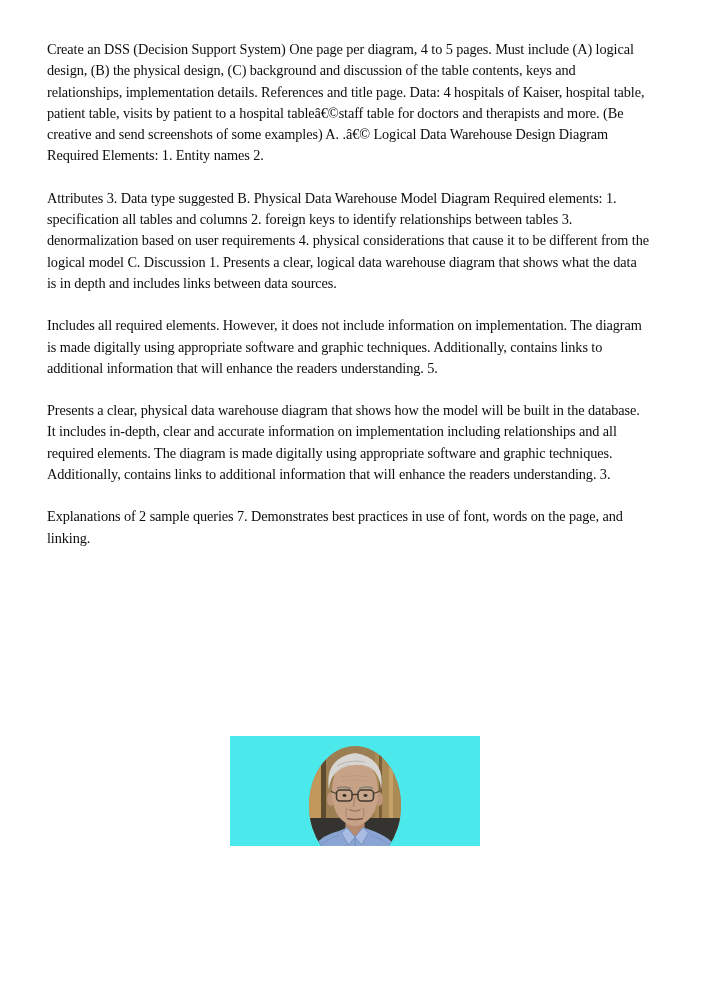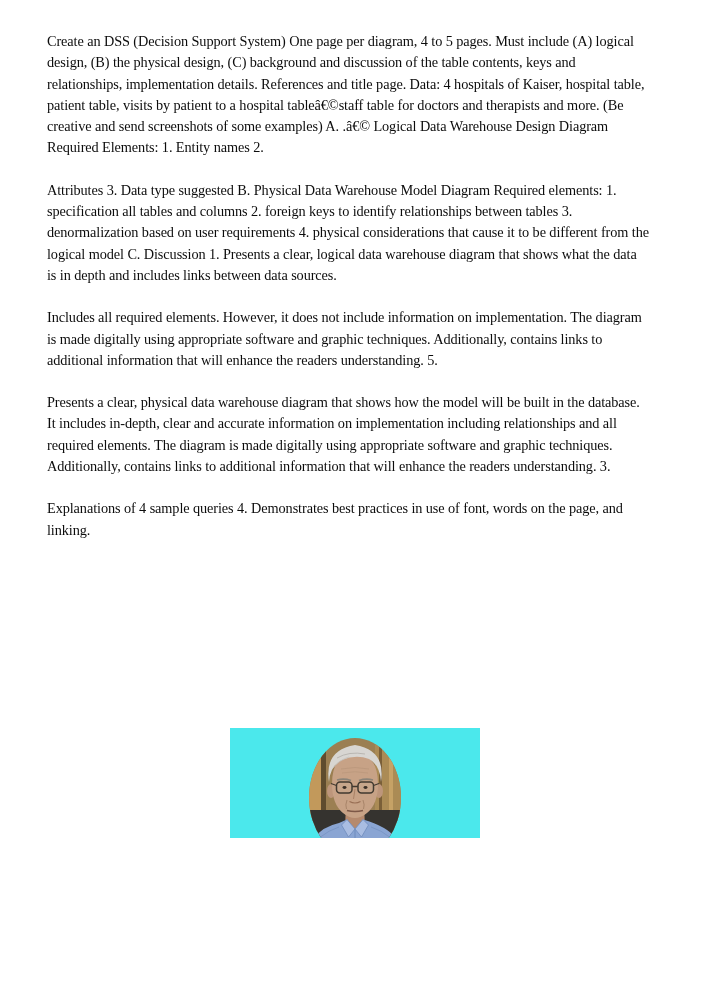--- a/index.html
+++ b/index.html
@@ -4,20 +4,21 @@
 <style>
   * { margin:0; padding:0; box-sizing:border-box; }
   html,body { background:#ffffff; }
   .page {
     position:relative;
     width:708px;
     height:838px;
     background:#ffffff;
     overflow:hidden;
     font-family:"Liberation Serif", serif;
+    margin-top:8px;
   }
   .text-block {
     position:absolute;
     left:47px;
     top:31px;
     width:602px;
   }
   .text-block p {
     font-family:"Liberation Serif", serif;
     font-size:14.3px;
@@ -65,21 +66,21 @@
 </head>
 <body>
 
 <div class="page">
 
   <div class="text-block">
     <p>Create an DSS (Decision Support System) One page per diagram, 4 to 5 pages. Must include (A) logical design, (B) the physical design, (C) background and discussion of the table contents, keys and relationships, implementation details. References and title page. Data: 4 hospitals of Kaiser, hospital table, patient table, visits by patient to a hospital tableâ€©staff table for doctors and therapists and more. (Be creative and send screenshots of some examples) A. .â€© Logical Data Warehouse Design Diagram Required Elements: 1. Entity names 2.</p>
     <p>Attributes 3. Data type suggested B. Physical Data Warehouse Model Diagram Required elements: 1. specification all tables and columns 2. foreign keys to identify relationships between tables 3. denormalization based on user requirements 4. physical considerations that cause it to be different from the logical model C. Discussion 1. Presents a clear, logical data warehouse diagram that shows what the data is in depth and includes links between data sources.</p>
     <p>Includes all required elements. However, it does not include information on implementation. The diagram is made digitally using appropriate software and graphic techniques. Additionally, contains links to additional information that will enhance the readers understanding. 5.</p>
     <p>Presents a clear, physical data warehouse diagram that shows how the model will be built in the database. It includes in-depth, clear and accurate information on implementation including relationships and all required elements. The diagram is made digitally using appropriate software and graphic techniques. Additionally, contains links to additional information that will enhance the readers understanding. 3.</p>
-    <p>Explanations of 4 sample queries 4. Demonstrates best practices in use of font, words on the page, and linking.</p>
+    <p>Explanations of 2 sample queries 7. Demonstrates best practices in use of font, words on the page, and linking.</p>
   </div>
 
   <div class="contact-card" style="background: rgb(75, 232, 236);">
     <div class="portrait">
       <svg width="92" height="119" viewBox="0 0 92 119" xmlns="http://www.w3.org/2000/svg">
         <defs>
           <clipPath id="ovalClip">
               <ellipse cx="46" cy="59.5" rx="46" ry="59.5"></ellipse>
             </clipPath>
         </defs>

